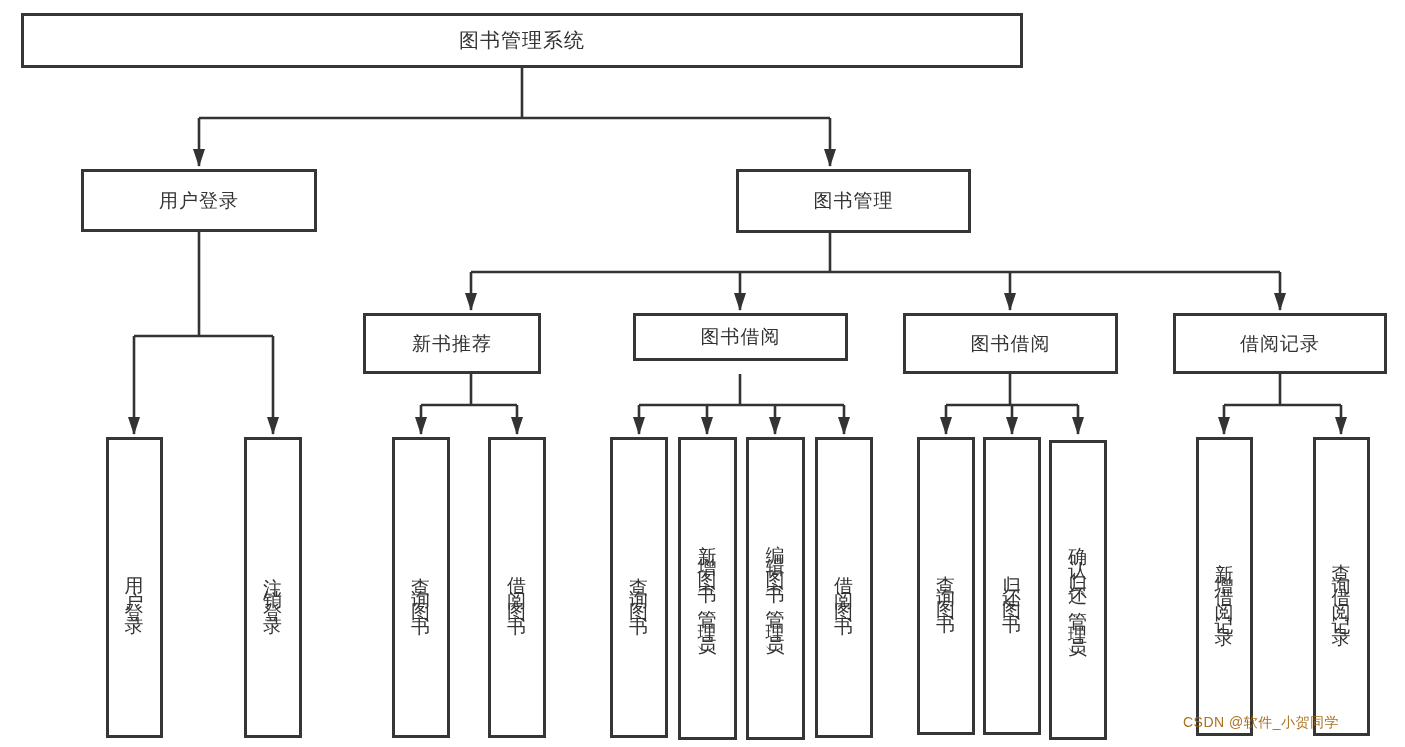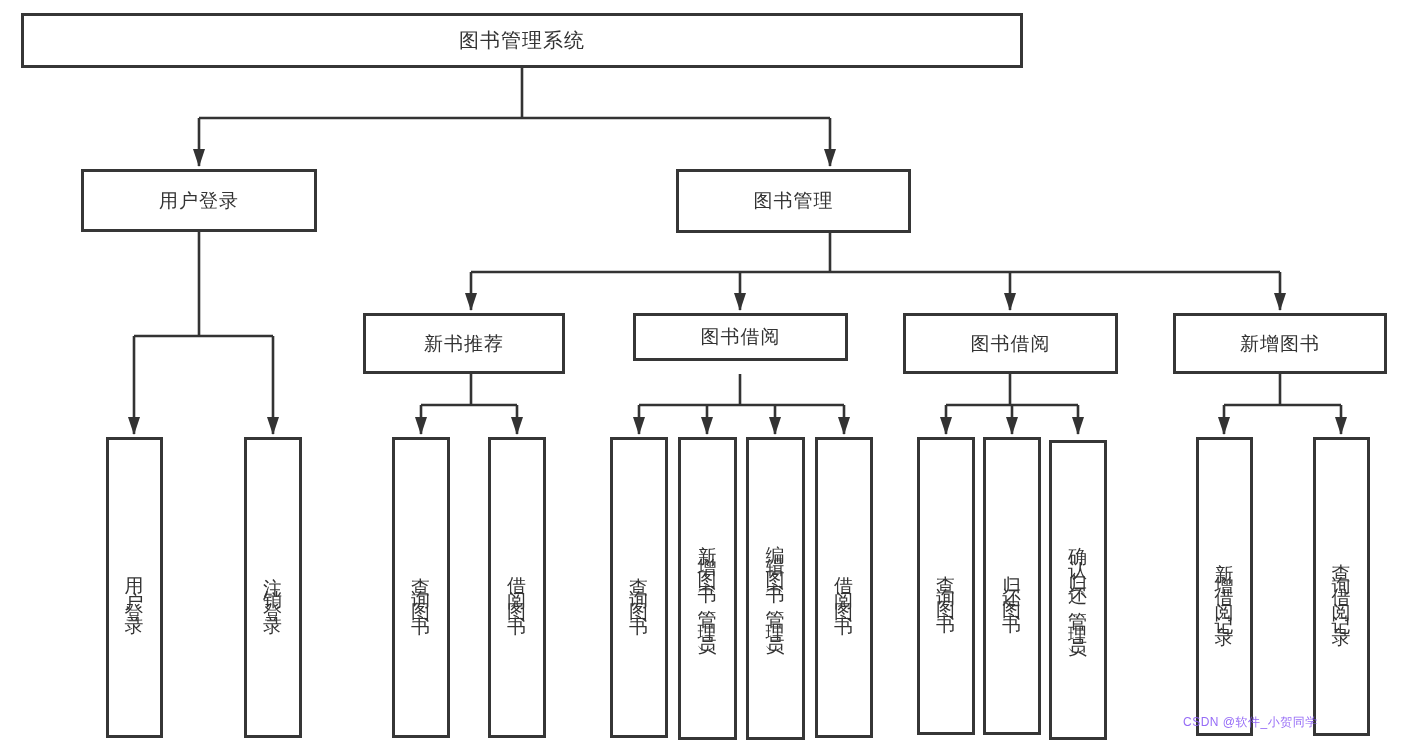--- a/index.html
+++ b/index.html
@@ -39,22 +39,22 @@
     writing-mode: vertical-lr;
     text-orientation: mixed;
     font-size: 19px;
     letter-spacing: 13px;
     line-height: 1;
   }
   .watermark {
     position: absolute;
     left: 1183px;
     top: 714px;
-    font-size: 12px;
-    color: #8b5cf6;
+    font-size: 14px;
+    color: #a16207;
     letter-spacing: 0.5px;
     white-space: nowrap;
     z-index: 2;
     opacity: 0.9;
   }
 </style>
 </head>
 <body>
 
 <div class="canvas">
@@ -119,26 +119,26 @@
         <path d="M1224,405 L1341,405"></path>
         <line x1="1224" y1="405" x2="1224" y2="434" marker-end="url(#arrowhead)"></line>
         <line x1="1341" y1="405" x2="1341" y2="434" marker-end="url(#arrowhead)"></line>
       </g>
     </g>
   </svg>
 
   <div class="box hbox root-box" style="left:21px; top:13px; width:1002px; height:55px;">图书管理系统</div>
 
   <div class="box hbox" style="left:81px; top:169px; width:236px; height:63px;">用户登录</div>
-  <div class="box hbox" style="left:676px; top:169px; width:235px; height:64px;text-align:center;">图书管理</div>
+  <div class="box hbox" style="left:736px; top:169px; width:235px; height:64px;text-align:center;">图书管理</div>
 
-  <div class="box hbox" style="left:363px; top:313px; width:202px; height:61px;">新书推荐</div>
+  <div class="box hbox" style="left:363px; top:313px; width:178px; height:61px;">新书推荐</div>
   <div class="box hbox" style="left:633px; top:313px; width:215px; height:48px;">图书借阅</div>
   <div class="box hbox" style="left:903px; top:313px; width:215px; height:61px;">图书借阅</div>
-  <div class="box hbox" style="left:1173px; top:313px; width:214px; height:61px;">新增图书</div>
+  <div class="box hbox" style="left:1173px; top:313px; width:214px; height:61px;">借阅记录</div>
 
   <div class="box vbox" style="left:106px; top:437px; width:57px; height:301px;">用户登录</div>
   <div class="box vbox" style="left:244px; top:437px; width:58px; height:301px;">注销登录</div>
 
   <div class="box vbox" style="left:392px; top:437px; width:58px; height:301px;">查询图书</div>
   <div class="box vbox" style="left:488px; top:437px; width:58px; height:301px;">借阅图书</div>
 
   <div class="box vbox" style="left:610px; top:437px; width:58px; height:301px;">查询图书</div>
   <div class="box vbox" style="left:678px; top:437px; width:59px; height:303px;">新增图书（管理员）</div>
   <div class="box vbox" style="left:746px; top:437px; width:59px; height:303px;">编辑图书（管理员）</div>

